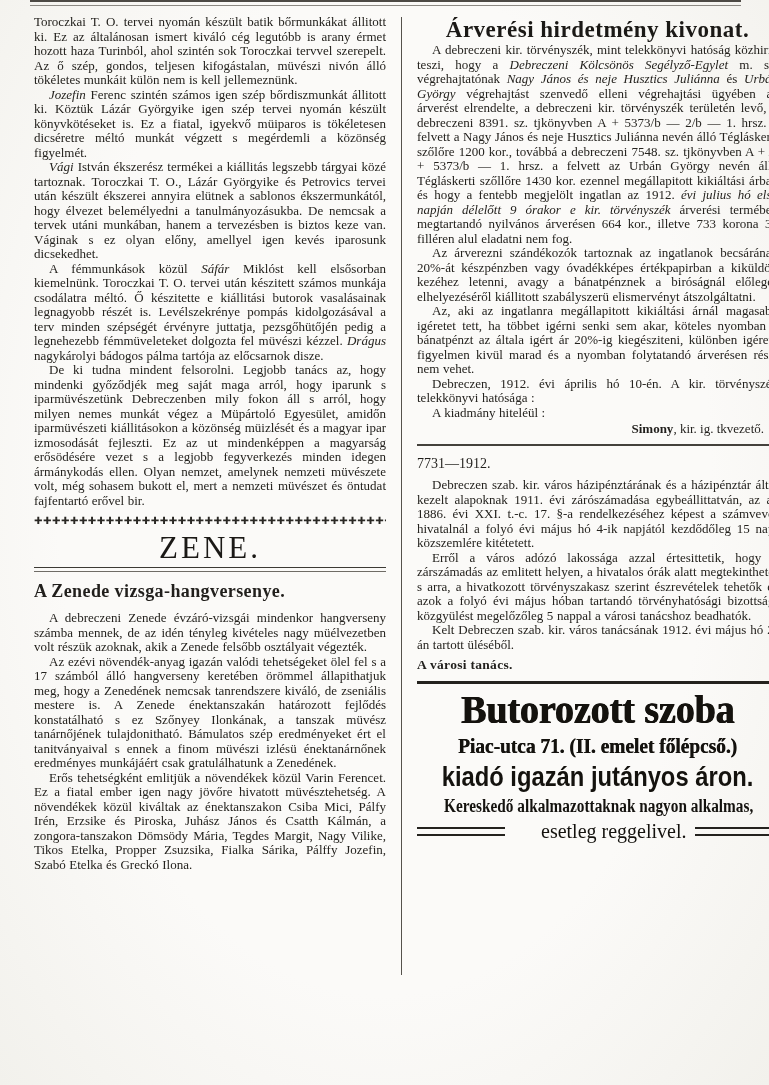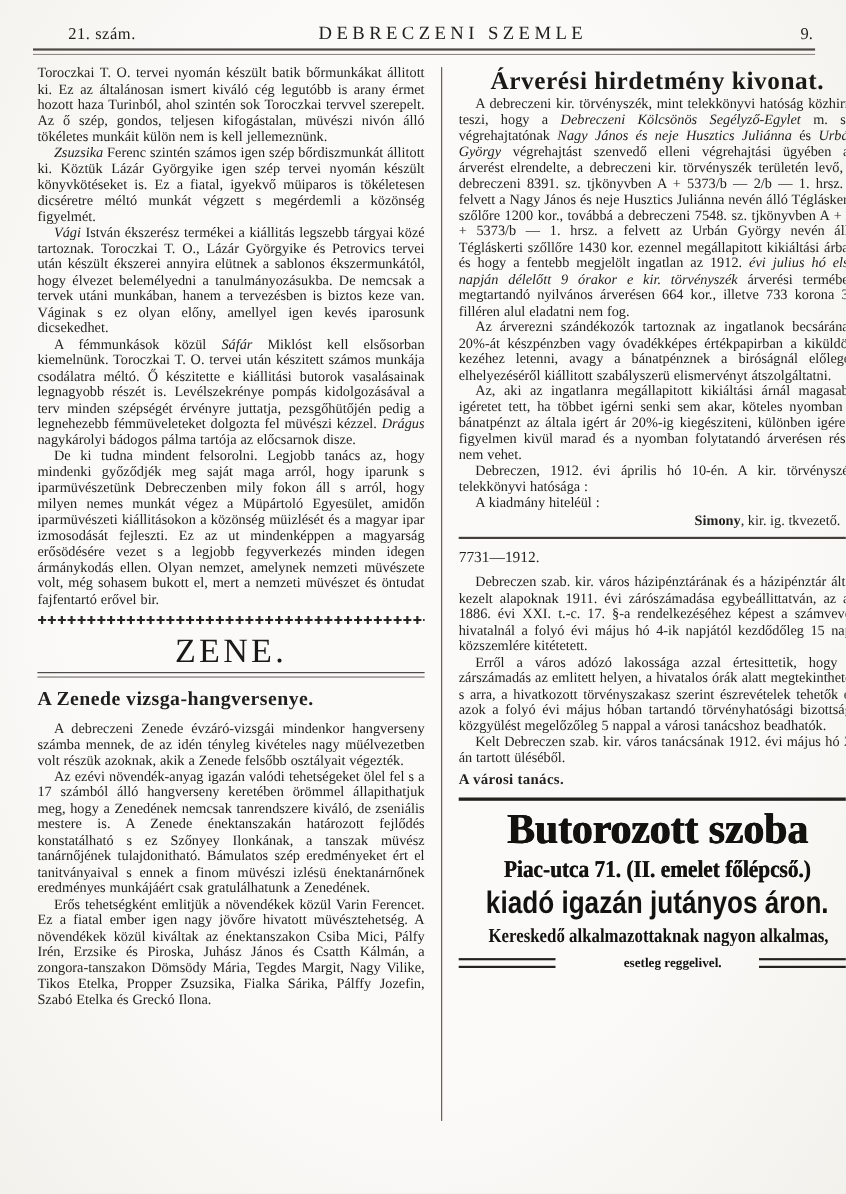--- a/index.html
+++ b/index.html
@@ -83,40 +83,35 @@
     font-family:"Liberation Sans","DejaVu Sans",sans-serif;
     font-size:27px;line-height:33px;font-weight:bold;
     transform:scale(.88,1.05);transform-origin:center;margin:1px 0;
   }
   .ad-note1{
     font-size:18px;line-height:23px;font-weight:bold;
     transform:scaleX(.85);transform-origin:center;
   }
   .ad-note2-row{display:flex;align-items:center;justify-content:space-between;margin-top:2px;}
   .dbl-line{flex:0 0 88px;height:5px;border-top:2px solid #24221e;border-bottom:2px solid #24221e;}
-  .ad-note2{font-size:12px;line-height:22px;font-weight:bold;white-space:nowrap;padding:0 8px;margin-left:28px;}
+  .ad-note2{font-size:20px;line-height:22px;font-weight:normal;white-space:nowrap;padding:0 8px;margin-left:28px;}
 </style>
 </head>
 <body>
 
 <div class="page">
 
-  <header class="masthead">
-    <span class="issue">21. szám.</span>
-    <h1 class="title">DEBRECZENI SZEMLE</h1>
-    <span class="pageno">9.</span>
-  </header>
   <div class="masthead-rule"></div>
 
   <div class="columns">
 
     <div class="col-left">
       <section>
         <p class="body-p"><span>Toroczkai T. O. tervei nyomán készült batik bőrmunkákat állitott ki. Ez az általánosan ismert kiváló cég legutóbb is arany érmet hozott haza Turinból, ahol szintén sok Toroczkai tervvel szerepelt. Az ő szép, gondos, teljesen kifogástalan, müvészi nivón álló tökéletes munkáit külön nem is kell jellemeznünk.</span></p>
-        <p class="body-p indent"><i>Zsuzsika</i><span> Ferenc szintén számos igen szép bőrdiszmunkát állitott ki. Köztük Lázár Györgyike igen szép tervei nyomán készült könyvkötéseket is. Ez a fiatal, igyekvő müiparos is tökéletesen dicséretre méltó munkát végzett s megérdemli a közönség figyelmét.</span></p>
+        <p class="body-p indent"><i>Jozefin</i><span> Ferenc szintén számos igen szép bőrdiszmunkát állitott ki. Köztük Lázár Györgyike igen szép tervei nyomán készült könyvkötéseket is. Ez a fiatal, igyekvő müiparos is tökéletesen dicséretre méltó munkát végzett s megérdemli a közönség figyelmét.</span></p>
         <p class="body-p indent"><i>Vági</i><span> István ékszerész termékei a kiállitás legszebb tárgyai közé tartoznak. Toroczkai T. O., Lázár Györgyike és Petrovics tervei után készült ékszerei annyira elütnek a sablonos ékszermunkától, hogy élvezet belemélyedni a tanulmányozásukba. De nemcsak a tervek utáni munkában, hanem a tervezésben is biztos keze van. Váginak s ez olyan előny, amellyel igen kevés iparosunk dicsekedhet.</span></p>
         <p class="body-p indent"><span>A fémmunkások közül </span><i>Sáfár</i><span> Miklóst kell elsősorban kiemelnünk. Toroczkai T. O. tervei után készitett számos munkája csodálatra méltó. Ő készitette e kiállitási butorok vasalásainak legnagyobb részét is. Levélszekrénye pompás kidolgozásával a terv minden szépségét érvényre juttatja, pezsgőhütőjén pedig a legnehezebb fémmüveleteket dolgozta fel müvészi kézzel. </span><i>Drágus</i><span> nagykárolyi bádogos pálma tartója az előcsarnok disze.</span></p>
         <p class="body-p indent"><span>De ki tudna mindent felsorolni. Legjobb tanács az, hogy mindenki győződjék meg saját maga arról, hogy iparunk s iparmüvészetünk Debreczenben mily fokon áll s arról, hogy milyen nemes munkát végez a Müpártoló Egyesület, amidőn iparmüvészeti kiállitásokon a közönség müizlését és a magyar ipar izmosodását fejleszti. Ez az ut mindenképpen a magyarság erősödésére vezet s a legjobb fegyverkezés minden idegen ármánykodás ellen. Olyan nemzet, amelynek nemzeti müvészete volt, még sohasem bukott el, mert a nemzeti müvészet és öntudat fajfentartó erővel bir.</span></p>
       </section>
 
       <div class="ornament">✚✚✚✚✚✚✚✚✚✚✚✚✚✚✚✚✚✚✚✚✚✚✚✚✚✚✚✚✚✚✚✚✚✚✚✚✚✚✚✚✚✚</div>
 
       <section>
         <h2 class="zene-title">ZENE.</h2>
         <div class="zene-rule"></div>

